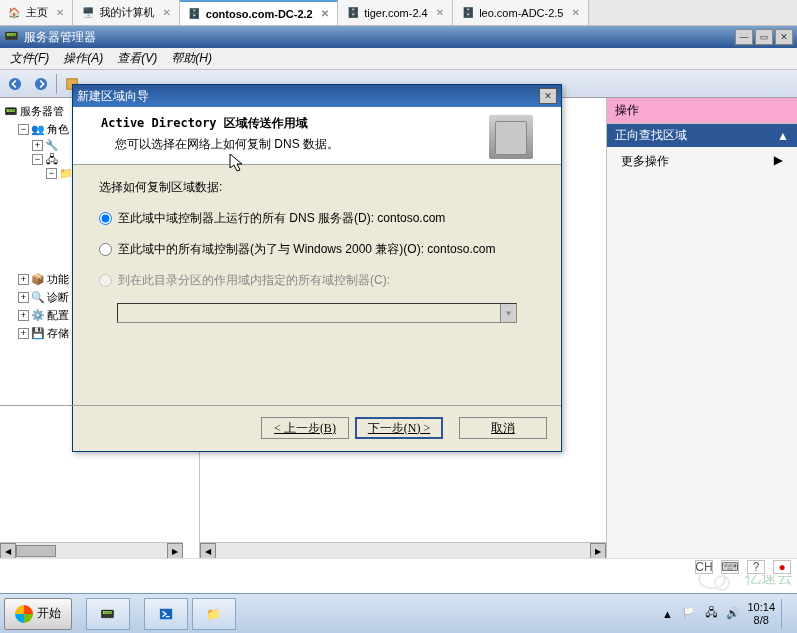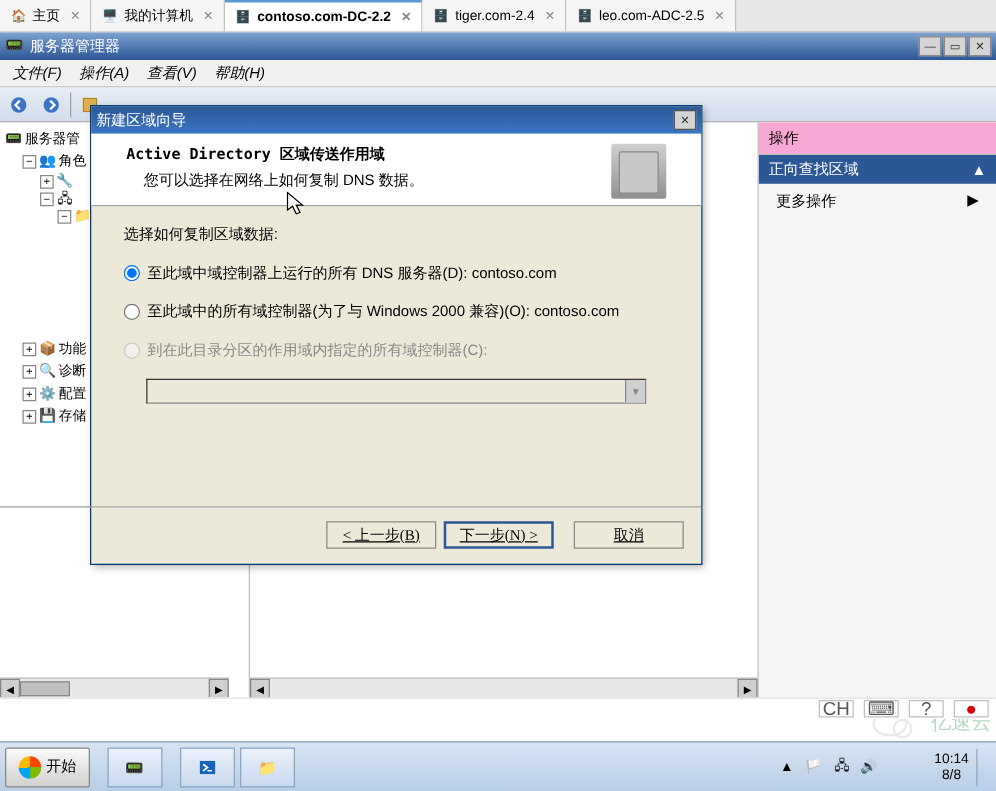--- a/index.html
+++ b/index.html
@@ -64,30 +64,30 @@
 .combo .combo-btn { margin-left:auto; width: 16px; height: 18px; background: #d0d0d0; border-left: 1px solid #888; display:flex;align-items:center;justify-content:center;font-size:8px;}
 .combo.disabled { background: #ece9d8; color:#888;}
 .wizard-buttons { position: absolute; bottom: 12px; right: 14px; display: flex; gap: 6px; }
 .wizard-buttons .top-sep { position:absolute; top:-12px; left:-470px; right:-14px; height:1px; background:#a0a0a0;}
 .wbtn { min-width: 88px; height: 22px; background: #ece9d8; border: 1px solid #888; font-size: 12px; padding: 0 6px; font-family: SimSun, Tahoma; display:flex;align-items:center;justify-content:center;text-decoration:underline;}
 .wbtn.default { border:2px solid #2b5797; }
 .cursor-arrow { position: absolute; pointer-events: none; z-index: 60; }
 
 
 .status-line { position:absolute; left:0; right:0; bottom:58px; height:17px; background:#fff; border-top:1px solid #e0e0e0; display:flex; align-items:center; justify-content:flex-end; padding-right:6px; gap:8px; font-size:11px; color:#555;}
-.status-line .ind { width:28px; height:14px; border:1px solid #c0c0c0; display:flex;align-items:center;justify-content:center;font-size:15px;}
+.status-line .ind { width:18px; height:14px; border:1px solid #c0c0c0; display:flex;align-items:center;justify-content:center;font-size:12px;}
 
 
 .taskbar { position: absolute; bottom: 0; left: 0; right: 0; height: 40px; background: linear-gradient(#d7e4f2, #b9cde6); border-top: 1px solid #7a96b8; display: flex; align-items: center; padding: 0 4px; gap: 4px; }
 .start-btn { height: 32px; padding: 0 10px; background: linear-gradient(#fafafa,#d0d0d0); border: 1px solid #888; border-radius: 2px; display: flex; align-items: center; gap: 4px; font-size: 12px; }
 .start-orb { width: 18px; height: 18px; border-radius: 50%; background: conic-gradient(#ff4500 0 90deg,#7fba00 90deg 180deg,#00a4ef 180deg 270deg,#ffb900 270deg 360deg);}
 .task-btn { width: 44px; height: 32px; border: 1px solid #8aa6c6; background: linear-gradient(#eaf1fa,#c9d9ee); display:flex;align-items:center;justify-content:center;}
 .task-btn.sep { width:6px; border:none; background:transparent;}
 .tray { margin-left: auto; display: flex; align-items: center; gap: 6px; font-size: 11px; padding-right: 2px; }
-.tray .clock { font-size: 11px; line-height: 1.1; text-align: center; margin-left: 38px; }
+.tray .clock { font-size: 11px; line-height: 1.1; text-align: center; }
 .tray .tray-ico { width:16px; height:16px; display:flex;align-items:center;justify-content:center; font-size:11px;}
 .watermark { position: absolute; right: 4px; bottom: 44px; opacity: 0.3; font-size: 16px; display:flex;align-items:center;gap:19px; color:#15803d;}
 .watermark .wm-ico { width:28px;height:20px; border:2px solid #bbb; border-radius:50%/60%; position:relative;}
 .watermark .wm-ico::before { content:""; position:absolute; right:-6px; top:4px; width:12px;height:12px;border:2px solid #bbb; border-radius:50%;}
 svg.icon { width: 14px; height: 14px; }
 </style>
 </head>
 <body>
 
 <div class="browser-tabs">

